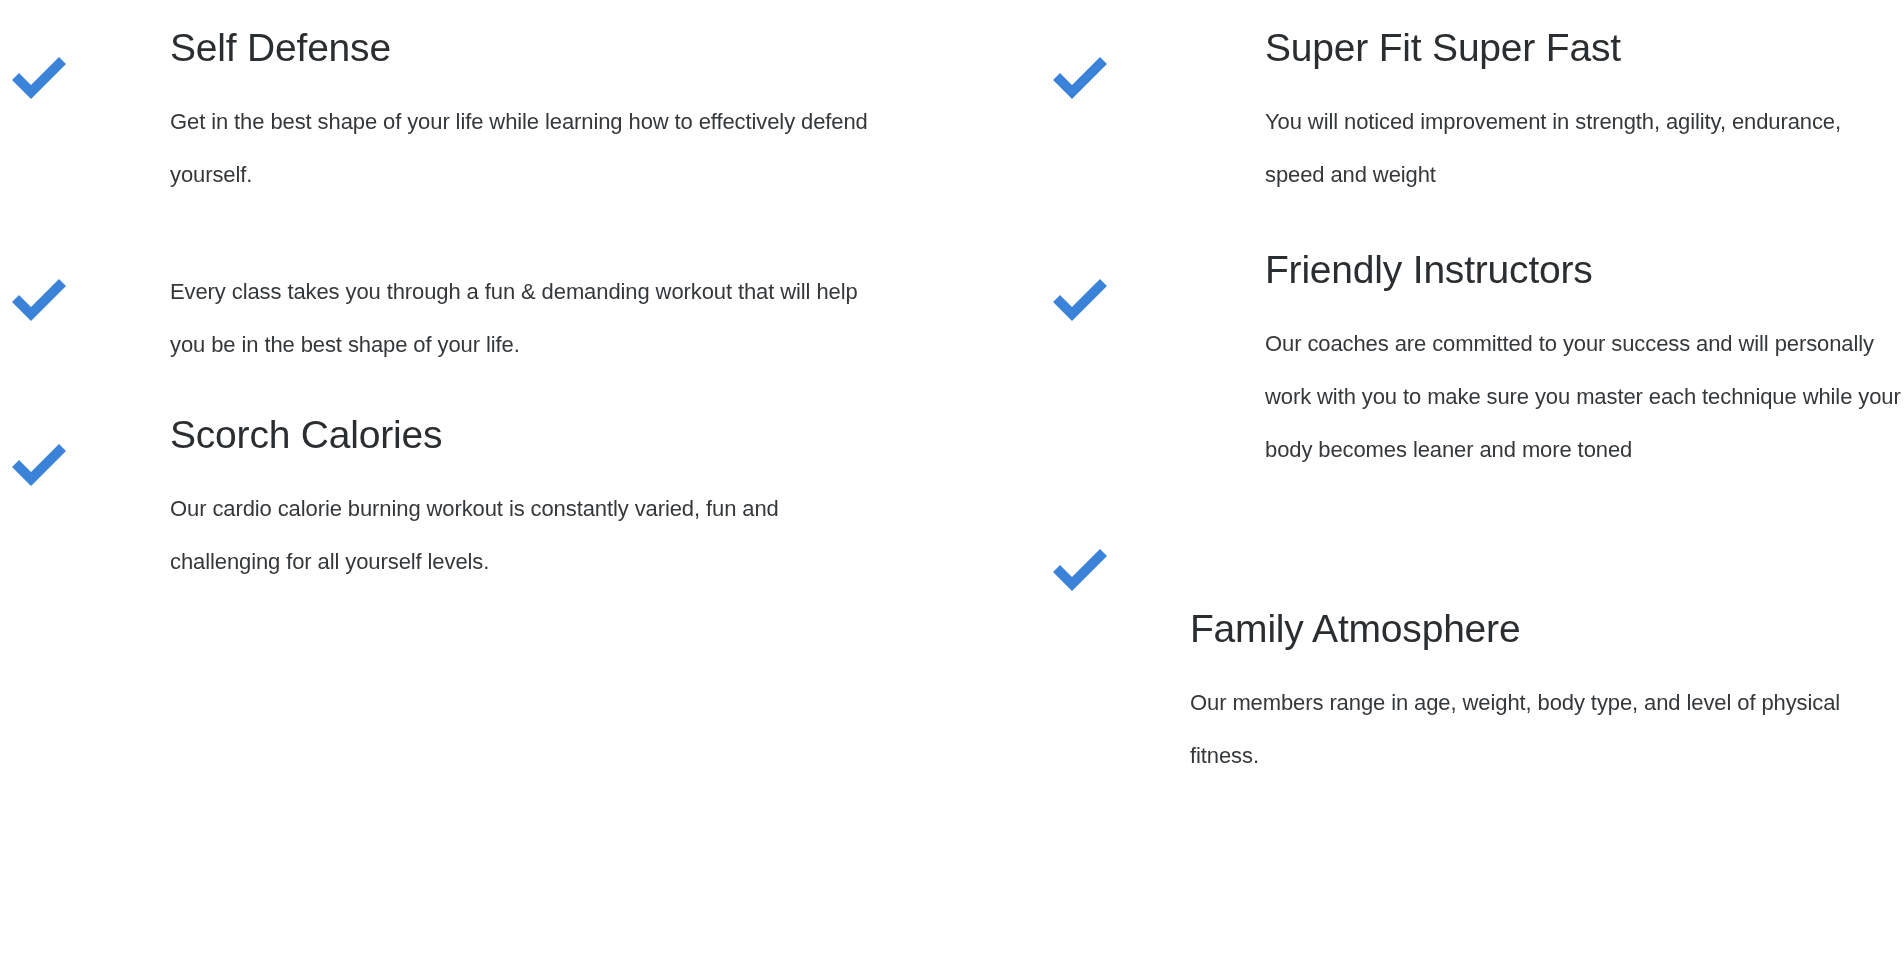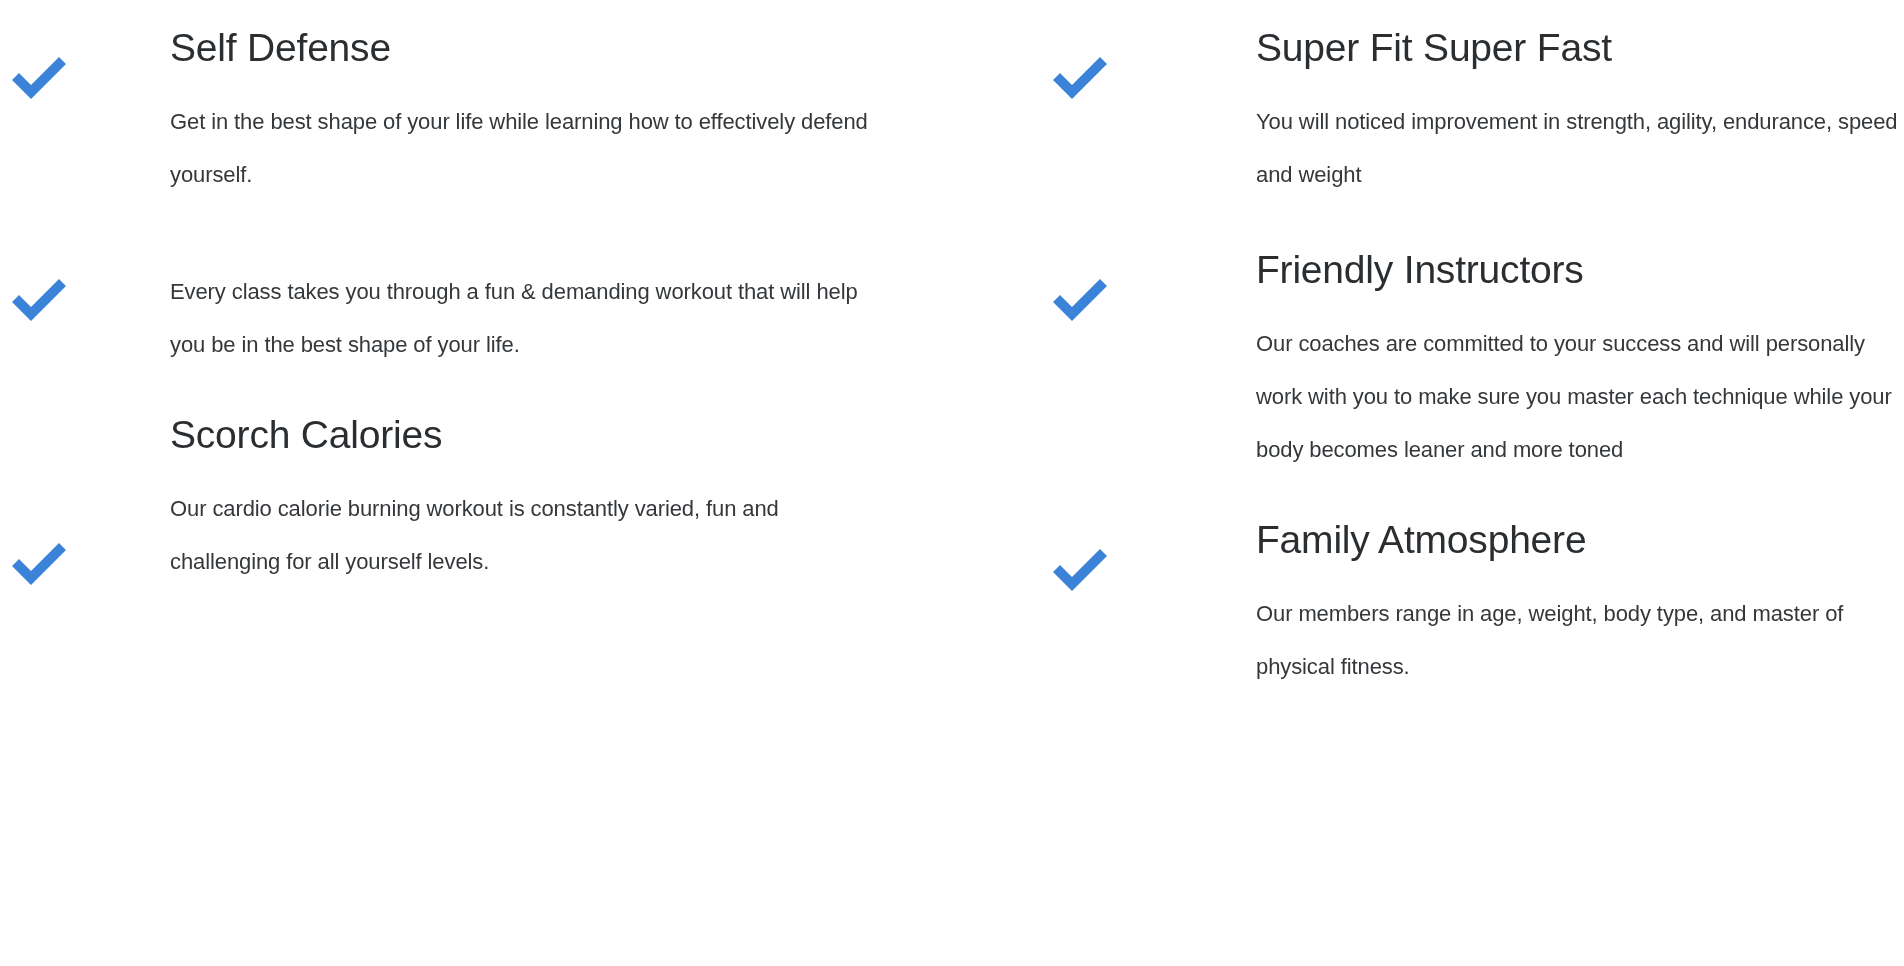--- a/index.html
+++ b/index.html
@@ -54,20 +54,21 @@
     width: 100%;
   }
 
   .feature-item.left-item {
     padding-left: 8px;
     margin-bottom: 44px;
   }
   
   .feature-column.right .feature-item {
     padding-left: 9px;
+    gap: 9px;
   }
 
   .check-slot {
     flex: 0 0 auto;
     width: 66px;
     height: 50px;
     margin-top: 30px;
     margin-right: 0px;
     position: relative;
   }
@@ -112,25 +113,25 @@
     font-size: 22px;
     font-weight: 400;
     line-height: 53px;
     color: #35383b;
     letter-spacing: -0.1px;
   }
 
   
   .feature-column.left .feature-item:nth-child(1) { margin-bottom: 43px; }
   .feature-column.left .feature-item:nth-child(2) { margin-bottom: 38px; }
-  .feature-column.left .feature-item:nth-child(3) { margin-bottom: 0px; align-items: flex-end; }
+  .feature-column.left .feature-item:nth-child(3) { margin-bottom: 0px; }
 
   .feature-column.right .feature-item:nth-child(1) { margin-bottom: 43px; }
   .feature-column.right .feature-item:nth-child(2) { margin-bottom: 38px; }
-  .feature-column.right .feature-item:nth-child(3) { margin-bottom: 0px; }
+  .feature-column.right .feature-item:nth-child(3) { margin-bottom: 0px; flex-direction: column; }
 </style>
 </head>
 <body style="background: rgb(255, 255, 255);">
 
 <div class="features-section" style="background: rgb(255, 255, 255);">
 
   <div class="feature-column left">
 
     <div class="feature-item left-item">
       <span class="check-slot">
@@ -196,19 +197,19 @@
     </div>
 
     <div class="feature-item">
       <span class="check-slot">
         <svg class="check-icon" viewBox="0 0 62 50" xmlns="http://www.w3.org/2000/svg" aria-hidden="true">
           <path d="M4 28 L11 21 L23 33 L51 5 L58 12 L23 47 Z" fill="#3b83d8"></path>
         </svg>
       </span>
       <div class="feature-text">
         <h3 class="feature-heading" style="color: rgb(43, 46, 49);">Family Atmosphere</h3>
-        <p class="feature-desc" style="color: rgb(53, 56, 59);">Our members range in age, weight, body type, and master of physical fitness.</p>
+        <p class="feature-desc" style="color: rgb(53, 56, 59);">Our members range in age, weight, body type, and level of physical fitness.</p>
       </div>
     </div>
 
   </div>
 
 </div>
 
 </body></html>

